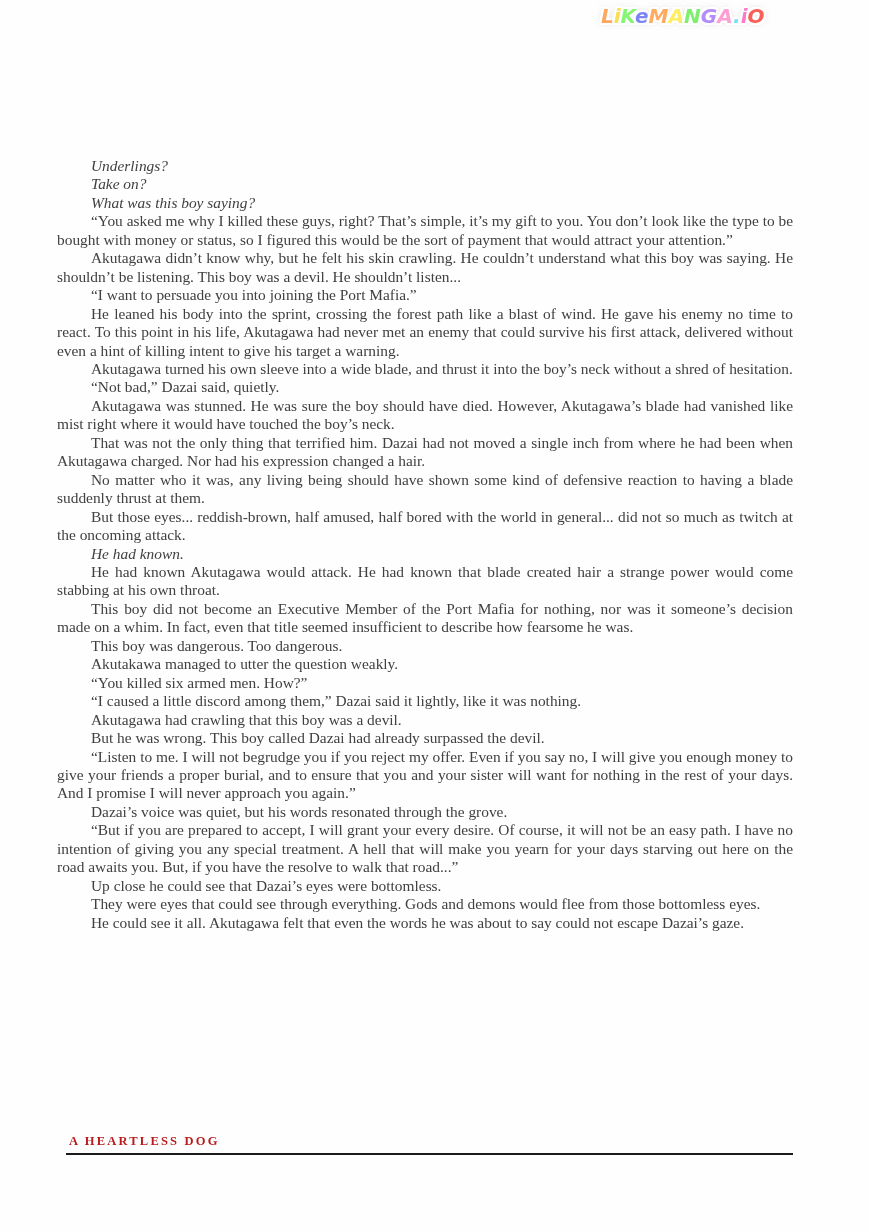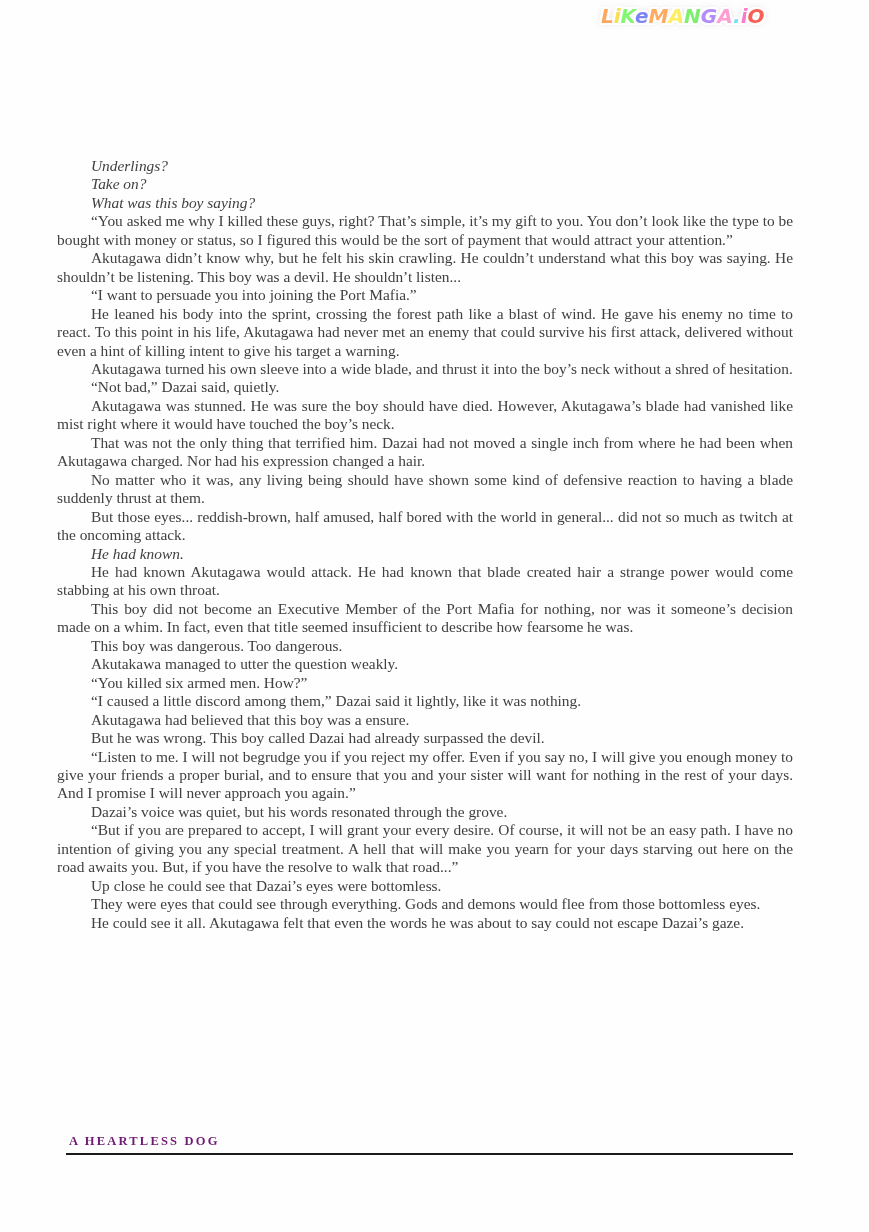--- a/index.html
+++ b/index.html
@@ -57,21 +57,21 @@
   }
   
   .footer-title {
     position: absolute;
     left: 69px;
     top: 1134px;
     font-family: "Liberation Serif", serif;
     font-weight: 700;
     font-size: 12.5px;
     letter-spacing: 2.2px;
-    color: #701a75;
+    color: #b91c1c;
     white-space: nowrap;
   }
   .footer-rule {
     position: absolute;
     left: 66px;
     top: 1153px;
     width: 727px;
     height: 2px;
     background: #1a1a1a;
   }
@@ -97,21 +97,21 @@
       <p class="para">That was not the only thing that terrified him. Dazai had not moved a single inch from where he had been when Akutagawa charged. Nor had his expression changed a hair.</p>
       <p class="para">No matter who it was, any living being should have shown some kind of defensive reaction to having a blade suddenly thrust at them.</p>
       <p class="para">But those eyes... reddish-brown, half amused, half bored with the world in general... did not so much as twitch at the oncoming attack.</p>
       <p class="para italic">He had known.</p>
       <p class="para">He had known Akutagawa would attack. He had known that blade created hair a strange power would come stabbing at his own throat.</p>
       <p class="para">This boy did not become an Executive Member of the Port Mafia for nothing, nor was it someone’s decision made on a whim. In fact, even that title seemed insufficient to describe how fearsome he was.</p>
       <p class="para">This boy was dangerous. Too dangerous.</p>
       <p class="para">Akutakawa managed to utter the question weakly.</p>
       <p class="para">“You killed six armed men. How?”</p>
       <p class="para">“I caused a little discord among them,” Dazai said it lightly, like it was nothing.</p>
-      <p class="para">Akutagawa had believed that this boy was a ensure.</p>
+      <p class="para">Akutagawa had crawling that this boy was a devil.</p>
       <p class="para">But he was wrong. This boy called Dazai had already surpassed the devil.</p>
       <p class="para">“Listen to me. I will not begrudge you if you reject my offer. Even if you say no, I will give you enough money to give your friends a proper burial, and to ensure that you and your sister will want for nothing in the rest of your days. And I promise I will never approach you again.”</p>
       <p class="para">Dazai’s voice was quiet, but his words resonated through the grove.</p>
       <p class="para">“But if you are prepared to accept, I will grant your every desire. Of course, it will not be an easy path. I have no intention of giving you any special treatment. A hell that will make you yearn for your days starving out here on the road awaits you. But, if you have the resolve to walk that road...”</p>
       <p class="para">Up close he could see that Dazai’s eyes were bottomless.</p>
       <p class="para">They were eyes that could see through everything. Gods and demons would flee from those bottomless eyes.</p>
       <p class="para">He could see it all. Akutagawa felt that even the words he was about to say could not escape Dazai’s gaze.</p>
     </div>
 
   <div class="footer-title">A HEARTLESS DOG</div>

